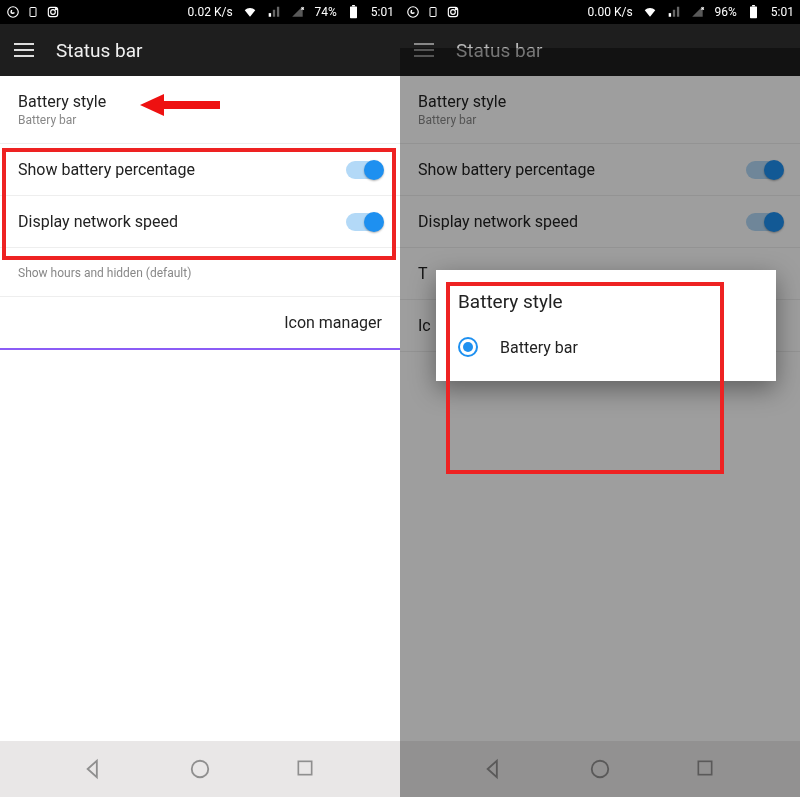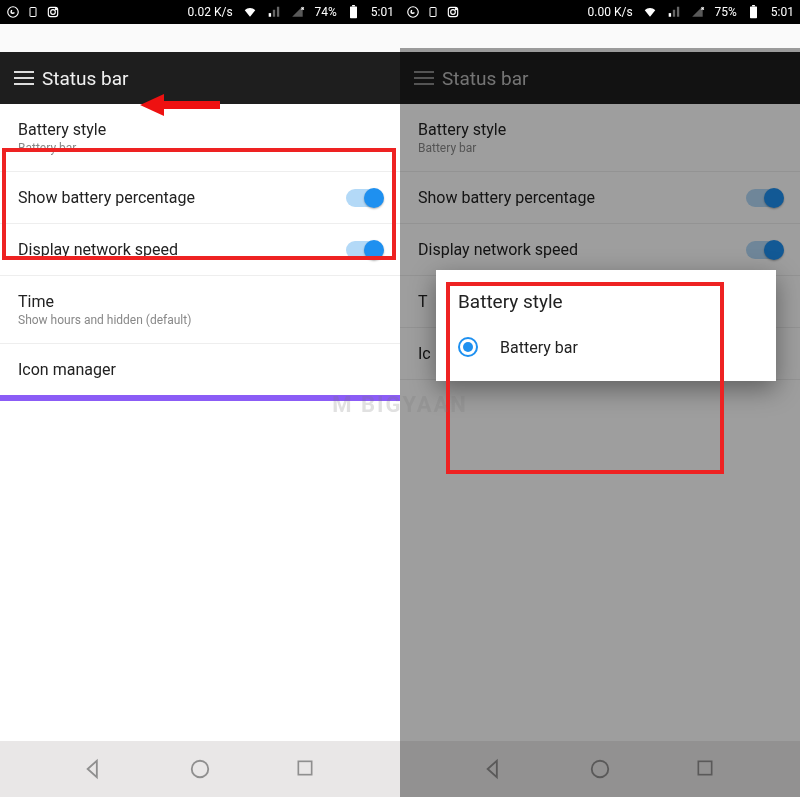--- a/index.html
+++ b/index.html
@@ -37,22 +37,21 @@
   .status-left { display:flex; align-items:center; gap:6px; }
   .status-right { display:flex; align-items:center; gap:10px; font-size:12px; }
   .stat-icon { width:14px; height:14px; display:inline-flex; align-items:center; justify-content:center; }
   .appbar {
     height: 52px;
     background: #1e1e1e;
     color: #fff;
     display: flex;
     align-items: center;
     padding: 0 14px;
-    gap: 8px;
-    margin-top: 28px;
+    gap: 22px;
   }
   .hamburger { width:20px; display:flex; flex-direction:column; gap:4px; }
   .hamburger span { height:2px; background:#ddd; }
   .appbar-title { font-size: 19px; font-weight: 400; color:#f0f0f0; }
   .content { flex:1; background:#fff; display:flex; flex-direction:column; }
   .item {
     padding: 16px 18px;
     border-bottom: 1px solid #eee;
     display:flex; align-items:center; justify-content:space-between;
     background:#fff;
@@ -203,25 +202,24 @@
       <div class="item">
         <div class="item-text">
           <span class="item-title">Display network speed</span>
         </div>
         <div class="toggle">
             <div class="knob"></div>
           </div>
       </div>
       <div class="item">
         <div class="item-text">
-          <span class="item-title">Time</span>
           <span class="item-sub">Show hours and hidden (default)</span>
         </div>
       </div>
-      <div class="item" style="border-bottom:6px solid #8b5cf6;">
+      <div class="item" style="border-bottom:2px solid #8b5cf6;justify-content:flex-end;">
         <div class="item-text">
           <span class="item-title">Icon manager</span>
         </div>
       </div>
       <div class="spacer"></div>
     </div>
 
     <div class="navbar" style="background:#e9e7e7;">
       <span class="nav-btn">
         <svg viewBox="0 0 24 24" width="22" height="22" fill="none" stroke="#555" stroke-width="2">
@@ -284,21 +282,21 @@
               <path d="M3 20h4v-6H3zM10 20h4V8h-4zM17 20h4V3h-4z" opacity=".4"></path>
               <path d="M3 20h4v-6H3z"></path>
             </svg>
         </span>
         <span class="stat-icon">
           <svg viewBox="0 0 24 24" width="14" height="14" fill="#fff">
               <path d="M2 20L20 2v18z" opacity=".35"></path>
               <path d="M18 4l4 4M22 4l-4 4" stroke="#fff" stroke-width="2"></path>
             </svg>
         </span>
-        <span>75%</span>
+        <span>96%</span>
         <span class="stat-icon">
           <svg viewBox="0 0 12 20" width="9" height="14" fill="#fff">
               <rect x="1" y="2" width="10" height="17" rx="1"></rect>
               <rect x="4" y="0" width="4" height="2"></rect>
             </svg>
         </span>
         <span>5:01</span>
       </div>
     </div>
 
@@ -373,15 +371,14 @@
   <div class="dialog">
     <div class="dialog-title">Battery style</div>
     <div class="dialog-option">
       <span class="radio checked"></span>
       <span class="option-label">Battery bar</span>
     </div>
   </div>
 
   <div class="redbox" style="top:282px; left:446px; width:278px; height:192px;"></div>
 
-  <div class="watermark">M  BIGYAAN</div>
 
 </div>
 
 </body></html>

